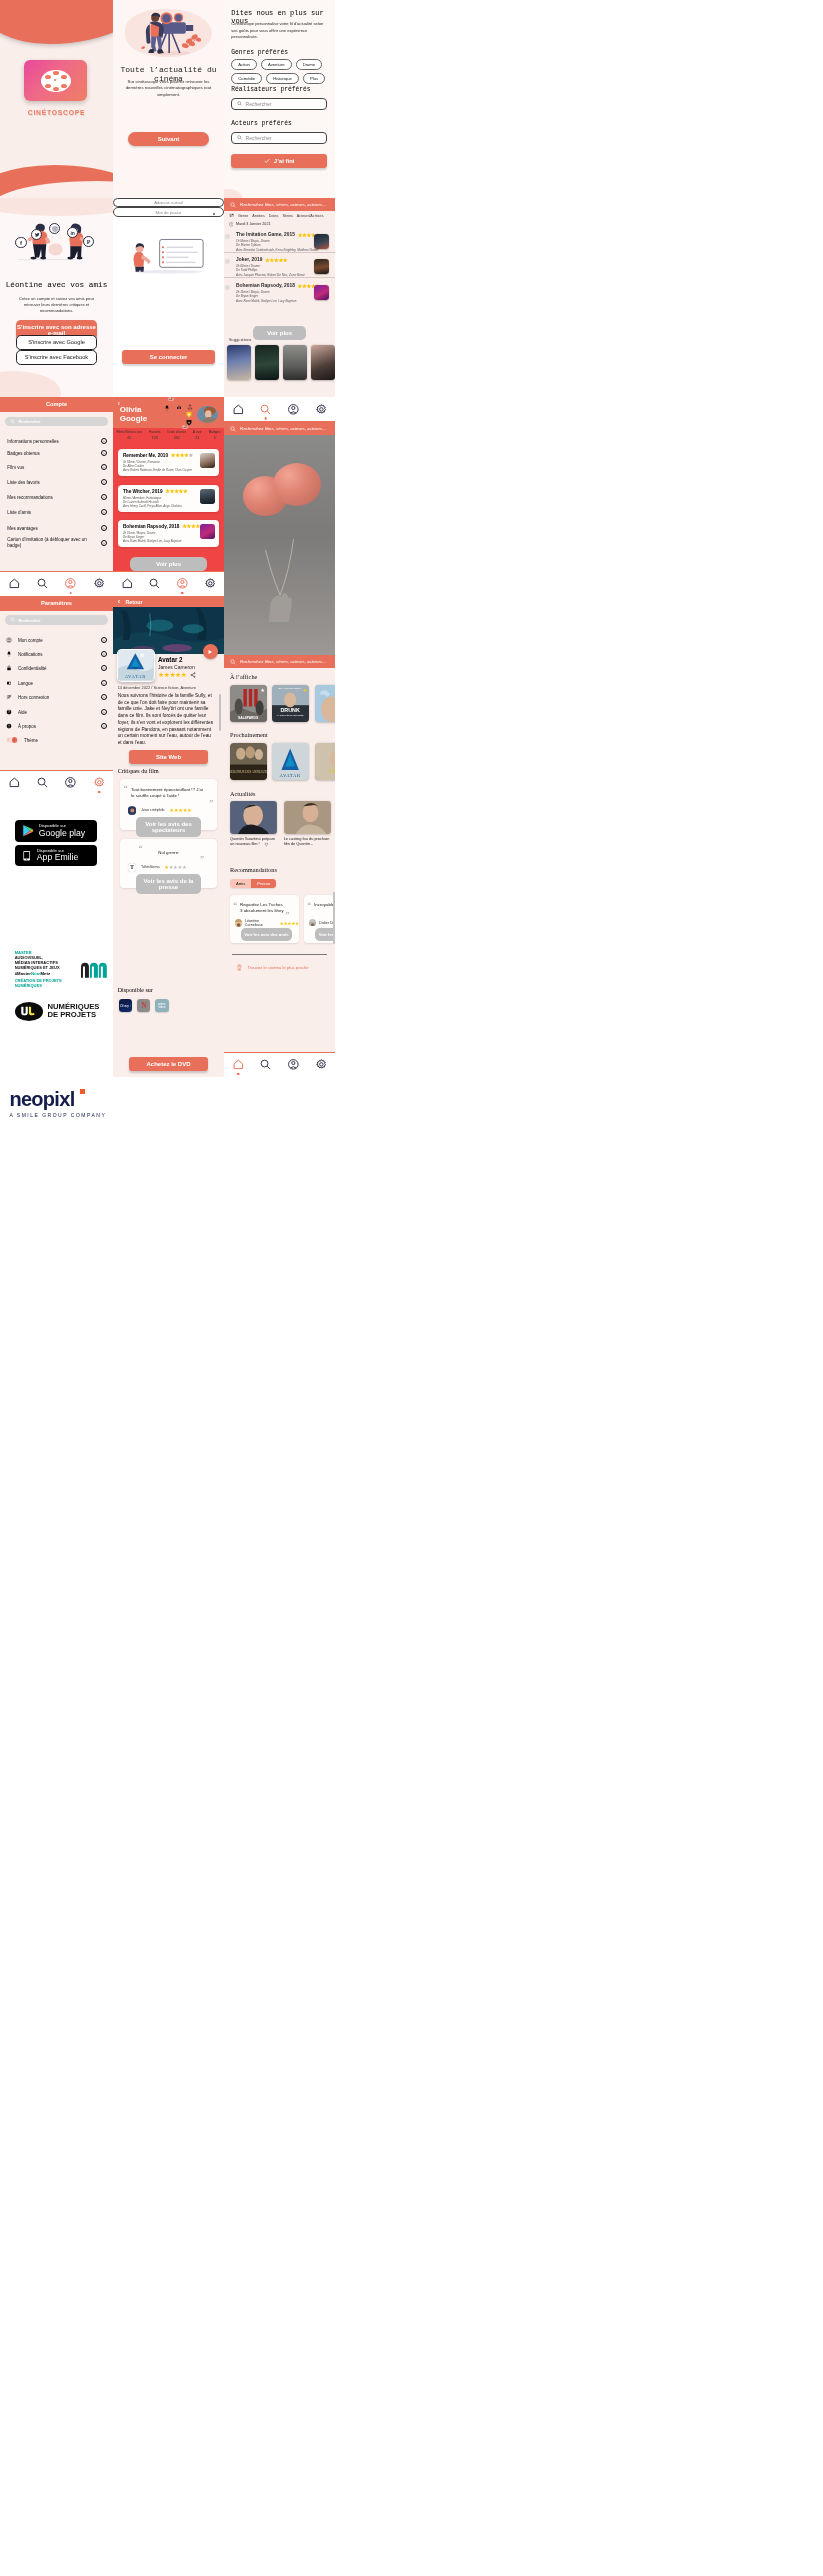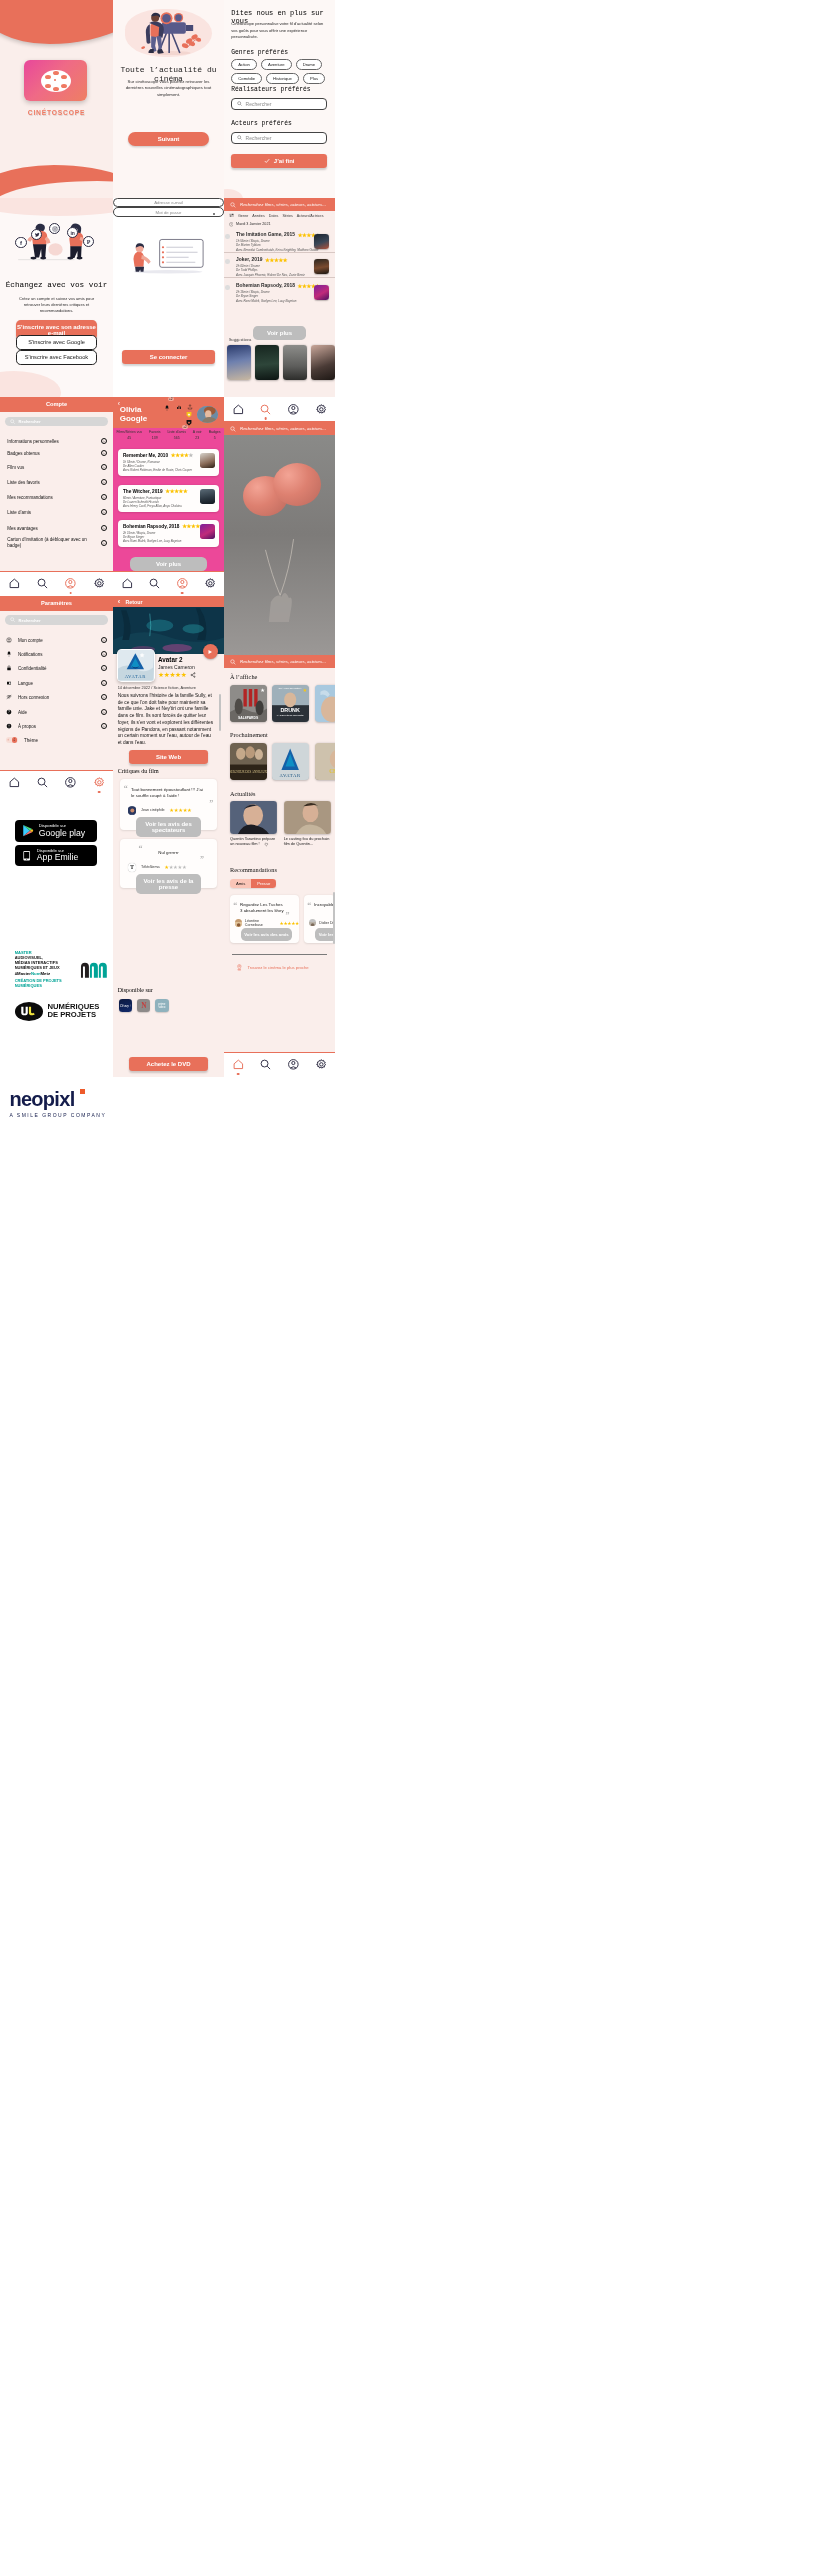--- a/index.html
+++ b/index.html
@@ -162,21 +162,21 @@
     display:flex; align-items:center; justify-content:center; }
   #p7 .sb { position:absolute; left:5.3px; right:5.3px; top:20px; height:9.4px;
     background:#d6d6d6; border-radius:4.7px; display:flex; align-items:center;
     gap:3.3px; padding:0 4.7px; font-size:4px; color:#fff; font-weight:bold; }
   #p7 .row { position:absolute; left:7.3px; right:6px; display:flex;
     align-items:center; justify-content:space-between; font-size:4.5px; color:#111; }
   #p7 .chev { width:6px; height:6px; border:0.5px solid #111; border-radius:50%;
     display:flex; align-items:center; justify-content:center; font-size:4px; }
 
   
-  #p8 { left:113px; top:397px; width:111px; height:199px; background:#ec4899; }
+  #p8 { left:113px; top:397px; width:111px; height:199px; background:#ef4444; }
   #p8 .hdr { position:absolute; left:0; right:0; top:0; height:31px; background:#e8705a; }
   #p8 .uname { position:absolute; left:6.7px; top:9.4px; color:#fff;
     font-weight:bold; font-size:8px; line-height:1.05; }
   #p8 .avatar { position:absolute; right:6px; top:9.4px; width:21.4px; height:16.7px;
     border-radius:50%; overflow:hidden; background:#8aa7bd; }
   #p8 .tabs { position:absolute; left:0; right:0; top:33px; height:14.7px;
     display:flex; justify-content:space-around; align-items:flex-start;
     font-size:3.5px; color:#333; }
   #p8 .tab { text-align:center; position:relative; }
   #p8 .tabnum { margin-top:2px; font-size:3.5px; color:#333; }
@@ -443,21 +443,21 @@
           <circle cx="8" cy="8" r="3" fill="none" stroke="#2d2b42" stroke-width="1.3"></circle>
           <circle cx="11.6" cy="4.4" r="0.9" fill="#2d2b42"></circle>
         </svg>
   </div>
   <div class="sicon" style="left:67px;top:29px">
     <span style="font-size:5px">in</span>
   </div>
   <div class="sicon" style="left:83px;top:38px">
     <span style="font-size:6px;font-family:'Liberation Serif',serif">P</span>
   </div>
-  <h2 class="serif">Échangez avec vos voir</h2>
+  <h2 class="serif">Léontine avec vos amis</h2>
   <p>Créez un compte et suivez vos amis pour retrouver leurs dernières critiques et recommandations.</p>
   <div class="b1 btn-coral">S'inscrire avec son adresse e-mail</div>
   <div class="b2 btn-outline">S'inscrire avec Google</div>
   <div class="b3 btn-outline">S'inscrire avec Facebook</div>
 </div>
 
 <div class="panel" id="p5">
   <div style="position:absolute;right:9.4px;top:14.7px;width:2px;height:2px;background:#555;border-radius:50%"></div>
   <svg viewBox="0 0 150 70" class="ill">
     <ellipse cx="75" cy="66" rx="62" ry="3" fill="#e9e9ef"></ellipse>

